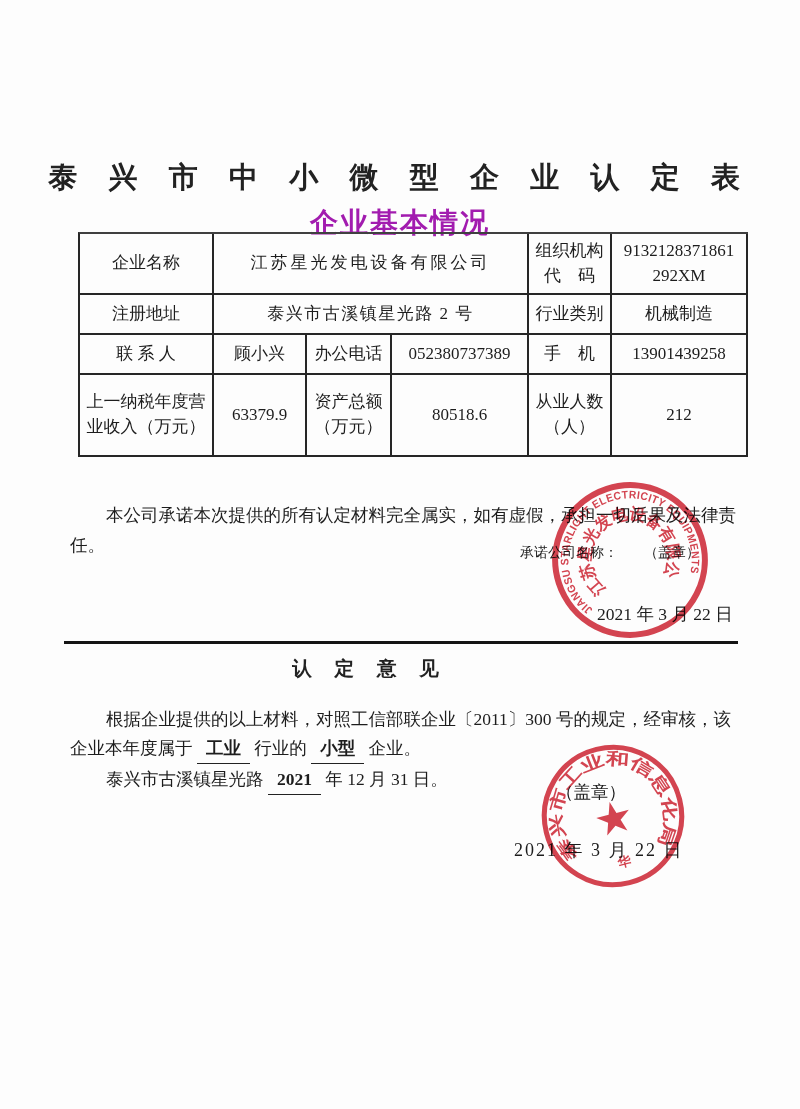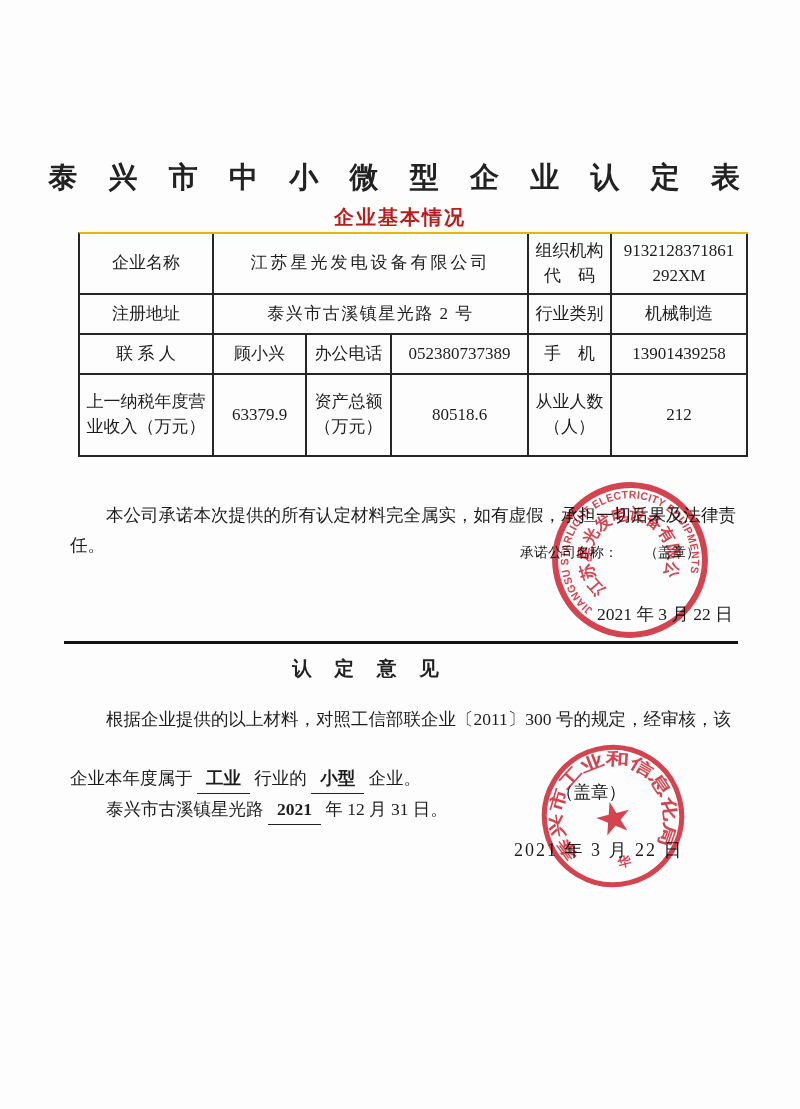--- a/index.html
+++ b/index.html
@@ -11,29 +11,29 @@
     overflow:hidden;
   }
   .abs{position:absolute;}
   
   .doc-title{
     left:0;top:158px;width:800px;text-align:center;
     font-size:29px;font-weight:700;letter-spacing:12px;color:#222;
   }
   .doc-subtitle{
     left:0;top:204px;width:800px;text-align:center;
-    font-size:20px;font-weight:600;letter-spacing:2px;color:#b91c1c;
+    font-size:28px;font-weight:600;letter-spacing:2px;color:#a21caf;
   }
   
   .info-table{
     left:78px;top:232px;width:670px;
     display:grid;
     grid-template-columns:134px 93px 85px 137px 83px 1fr;
     grid-template-rows:61px 40px 40px 82px;
-    border-top:2px solid #eab308;border-left:2px solid #262626;
+    border-top:2px solid #404040;border-left:2px solid #262626;
     box-sizing:border-box;
   }
   .cell{
     border-right:2px solid #262626;border-bottom:2px solid #262626;
     display:flex;flex-direction:column;align-items:center;justify-content:center;
     text-align:center;font-size:17px;line-height:1.45;padding:1px 2px;
     box-sizing:border-box;color:#1d1d1d;
   }
   .span3{grid-column:span 3;}
   .wide-ls{letter-spacing:3px;}
@@ -56,21 +56,21 @@
   .opinion-par{
     left:70px;top:687px;width:678px;
     font-size:17.5px;line-height:29px;text-indent:36px;color:#1d1d1d;
   }
   .validity-par{
     left:70px;top:747px;width:678px;
     font-size:17.5px;line-height:29px;text-indent:36px;color:#1d1d1d;
   }
   .blank-fill{
     display:inline-block;border-bottom:1.8px solid #222;
-    padding:0 9px;text-indent:0;font-weight:600;margin-top:30px;
+    padding:0 9px;text-indent:0;font-weight:600;
   }
   .seal-hint2{left:556px;top:780px;font-size:17.5px;color:#1d1d1d;white-space:nowrap;}
   .date-line2{left:514px;top:838px;font-size:18px;color:#1d1d1d;white-space:nowrap;letter-spacing:2px;}
   
   .stamp{mix-blend-mode:multiply;opacity:0.88;}
   .stamp1{left:542px;top:472px;width:176px;height:176px;transform:rotate(-18deg);}
   .stamp2{left:535px;top:738px;width:156px;height:156px;transform:rotate(-14deg);}
 </style>
 </head>
 <body>

